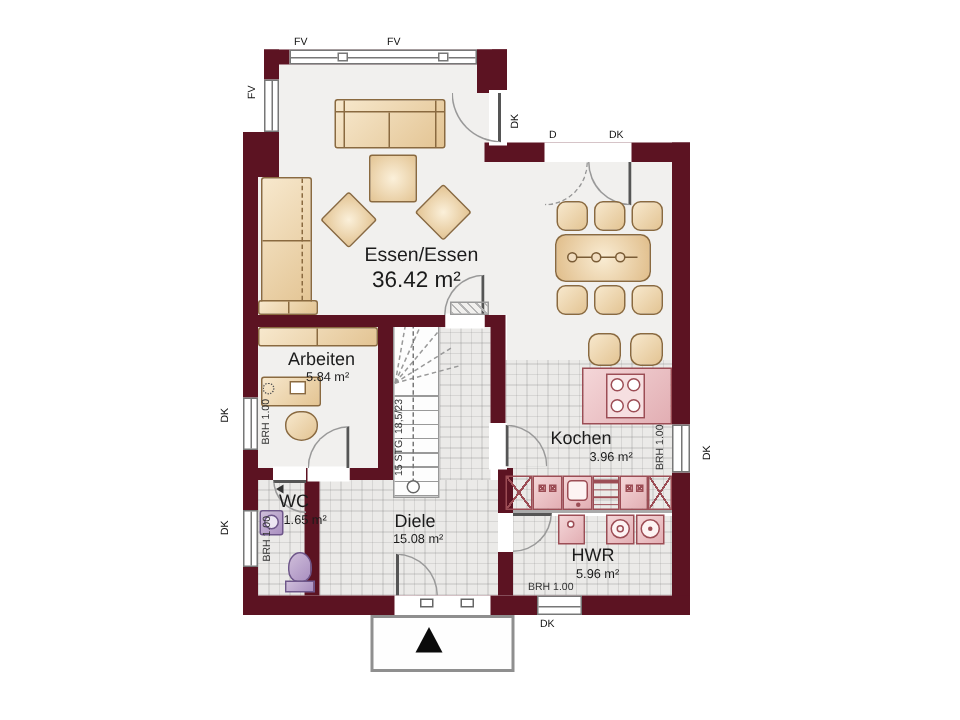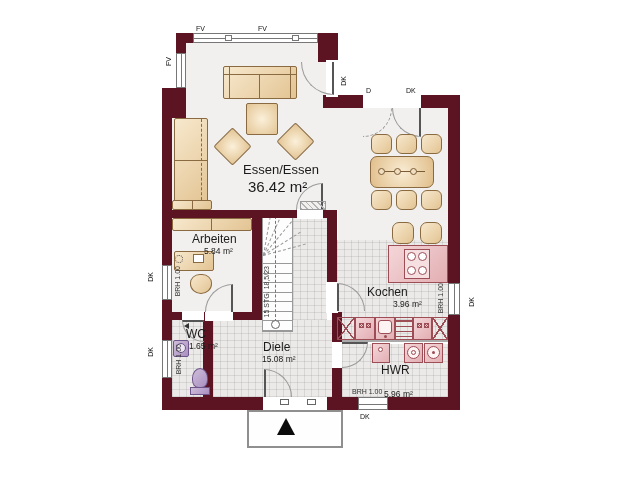--- a/index.html
+++ b/index.html
@@ -204,21 +204,21 @@
   <div class="rarea" style="left:248px;top:179px;">36.42 m²</div>
   <div class="rname" style="left:192px;top:233px;font-size:12px;">Arbeiten</div>
   <div class="rarea" style="left:204px;top:247px;font-size:8.5px;">5.84 m²</div>
   <div class="rname" style="left:367px;top:286px;font-size:12px;">Kochen</div>
   <div class="rarea" style="left:393px;top:300px;font-size:8.5px;">3.96 m²</div>
   <div class="rname" style="left:186px;top:328px;font-size:12px;">WC</div>
   <div class="rarea" style="left:189px;top:342px;font-size:8.5px;">1.65 m²</div>
   <div class="rname" style="left:263px;top:341px;font-size:12px;">Diele</div>
   <div class="rarea" style="left:262px;top:355px;font-size:8.5px;">15.08 m²</div>
   <div class="rname" style="left:381px;top:364px;font-size:12px;">HWR</div>
-  <div class="rarea" style="left:384px;top:390px;font-size:8.5px;">5.96 m²</div>
+  <div class="rarea" style="left:384px;top:378px;font-size:8.5px;">5.96 m²</div>
 
   <div class="lbl" style="left:196px;top:25px;">FV</div>
   <div class="lbl" style="left:258px;top:25px;">FV</div>
   <div class="vlbl" style="left:165px;top:57px;">FV</div>
   <div class="lbl" style="left:366px;top:87px;">D</div>
   <div class="lbl" style="left:406px;top:87px;">DK</div>
   <div class="vlbl" style="left:340px;top:76px;">DK</div>
   <div class="vlbl" style="left:147px;top:272px;">DK</div>
   <div class="vlbl" style="left:174px;top:266px;color:#333;">BRH 1.00</div>
   <div class="vlbl" style="left:147px;top:347px;">DK</div>

